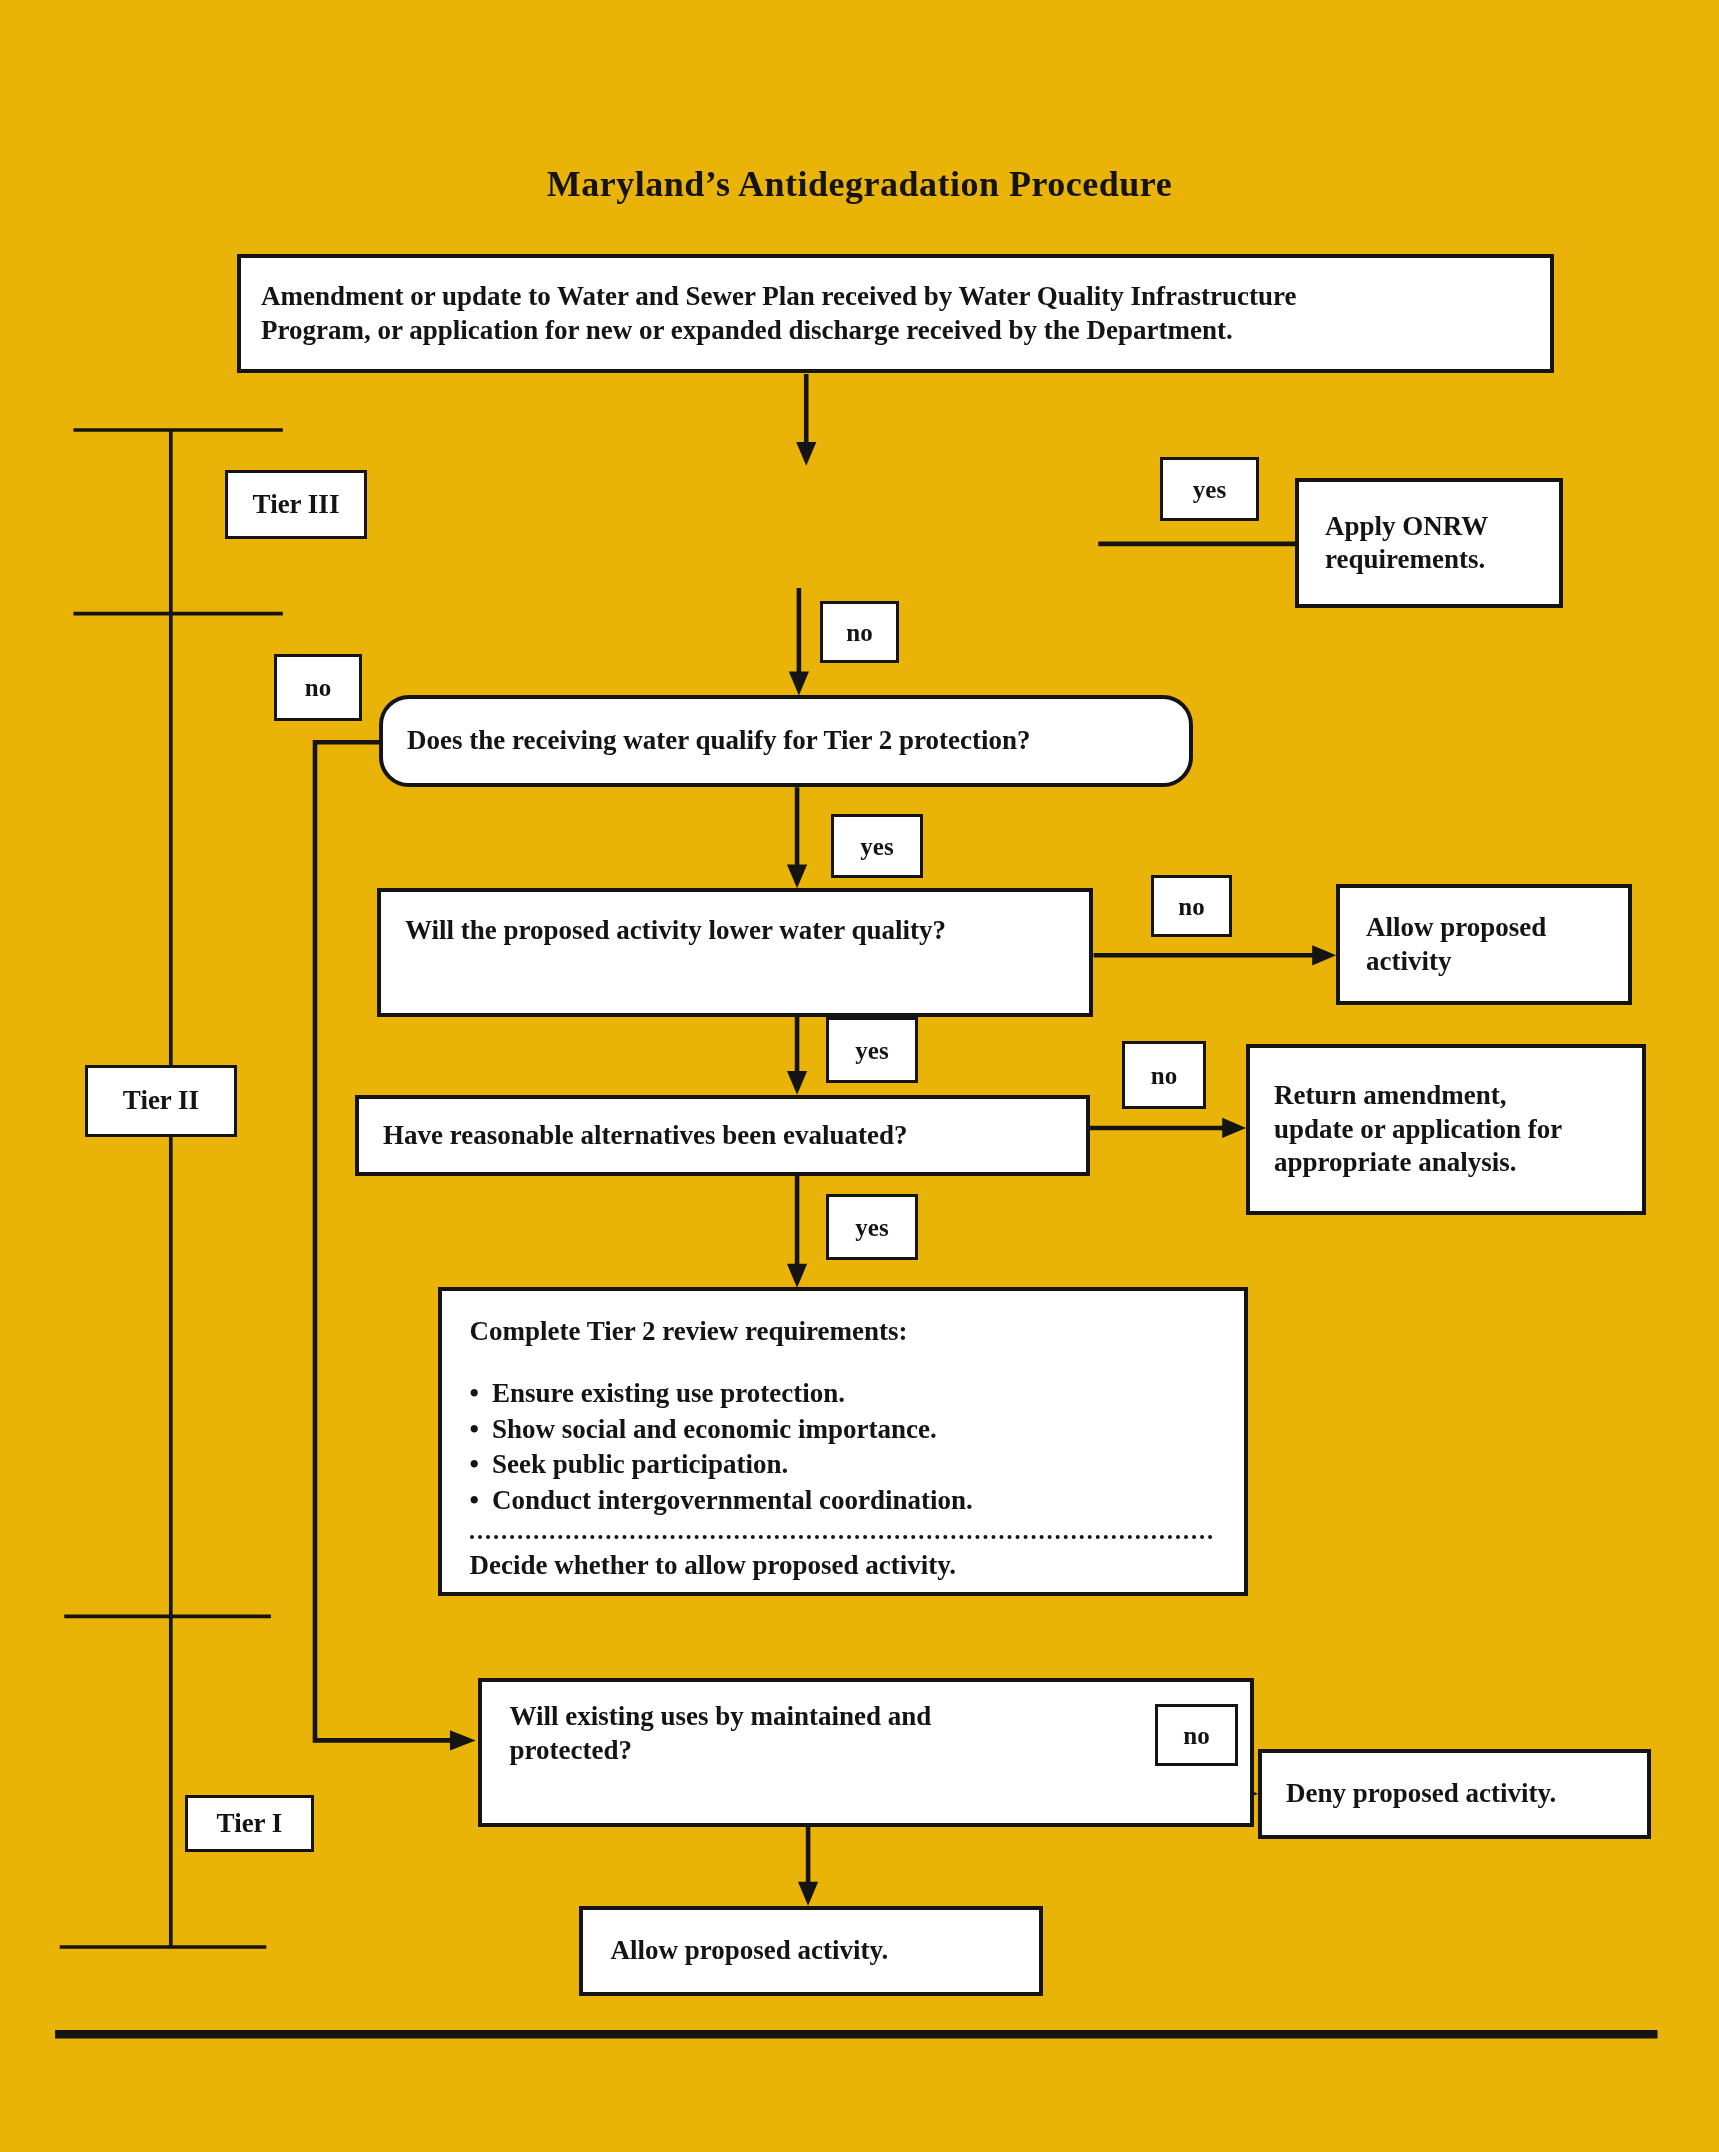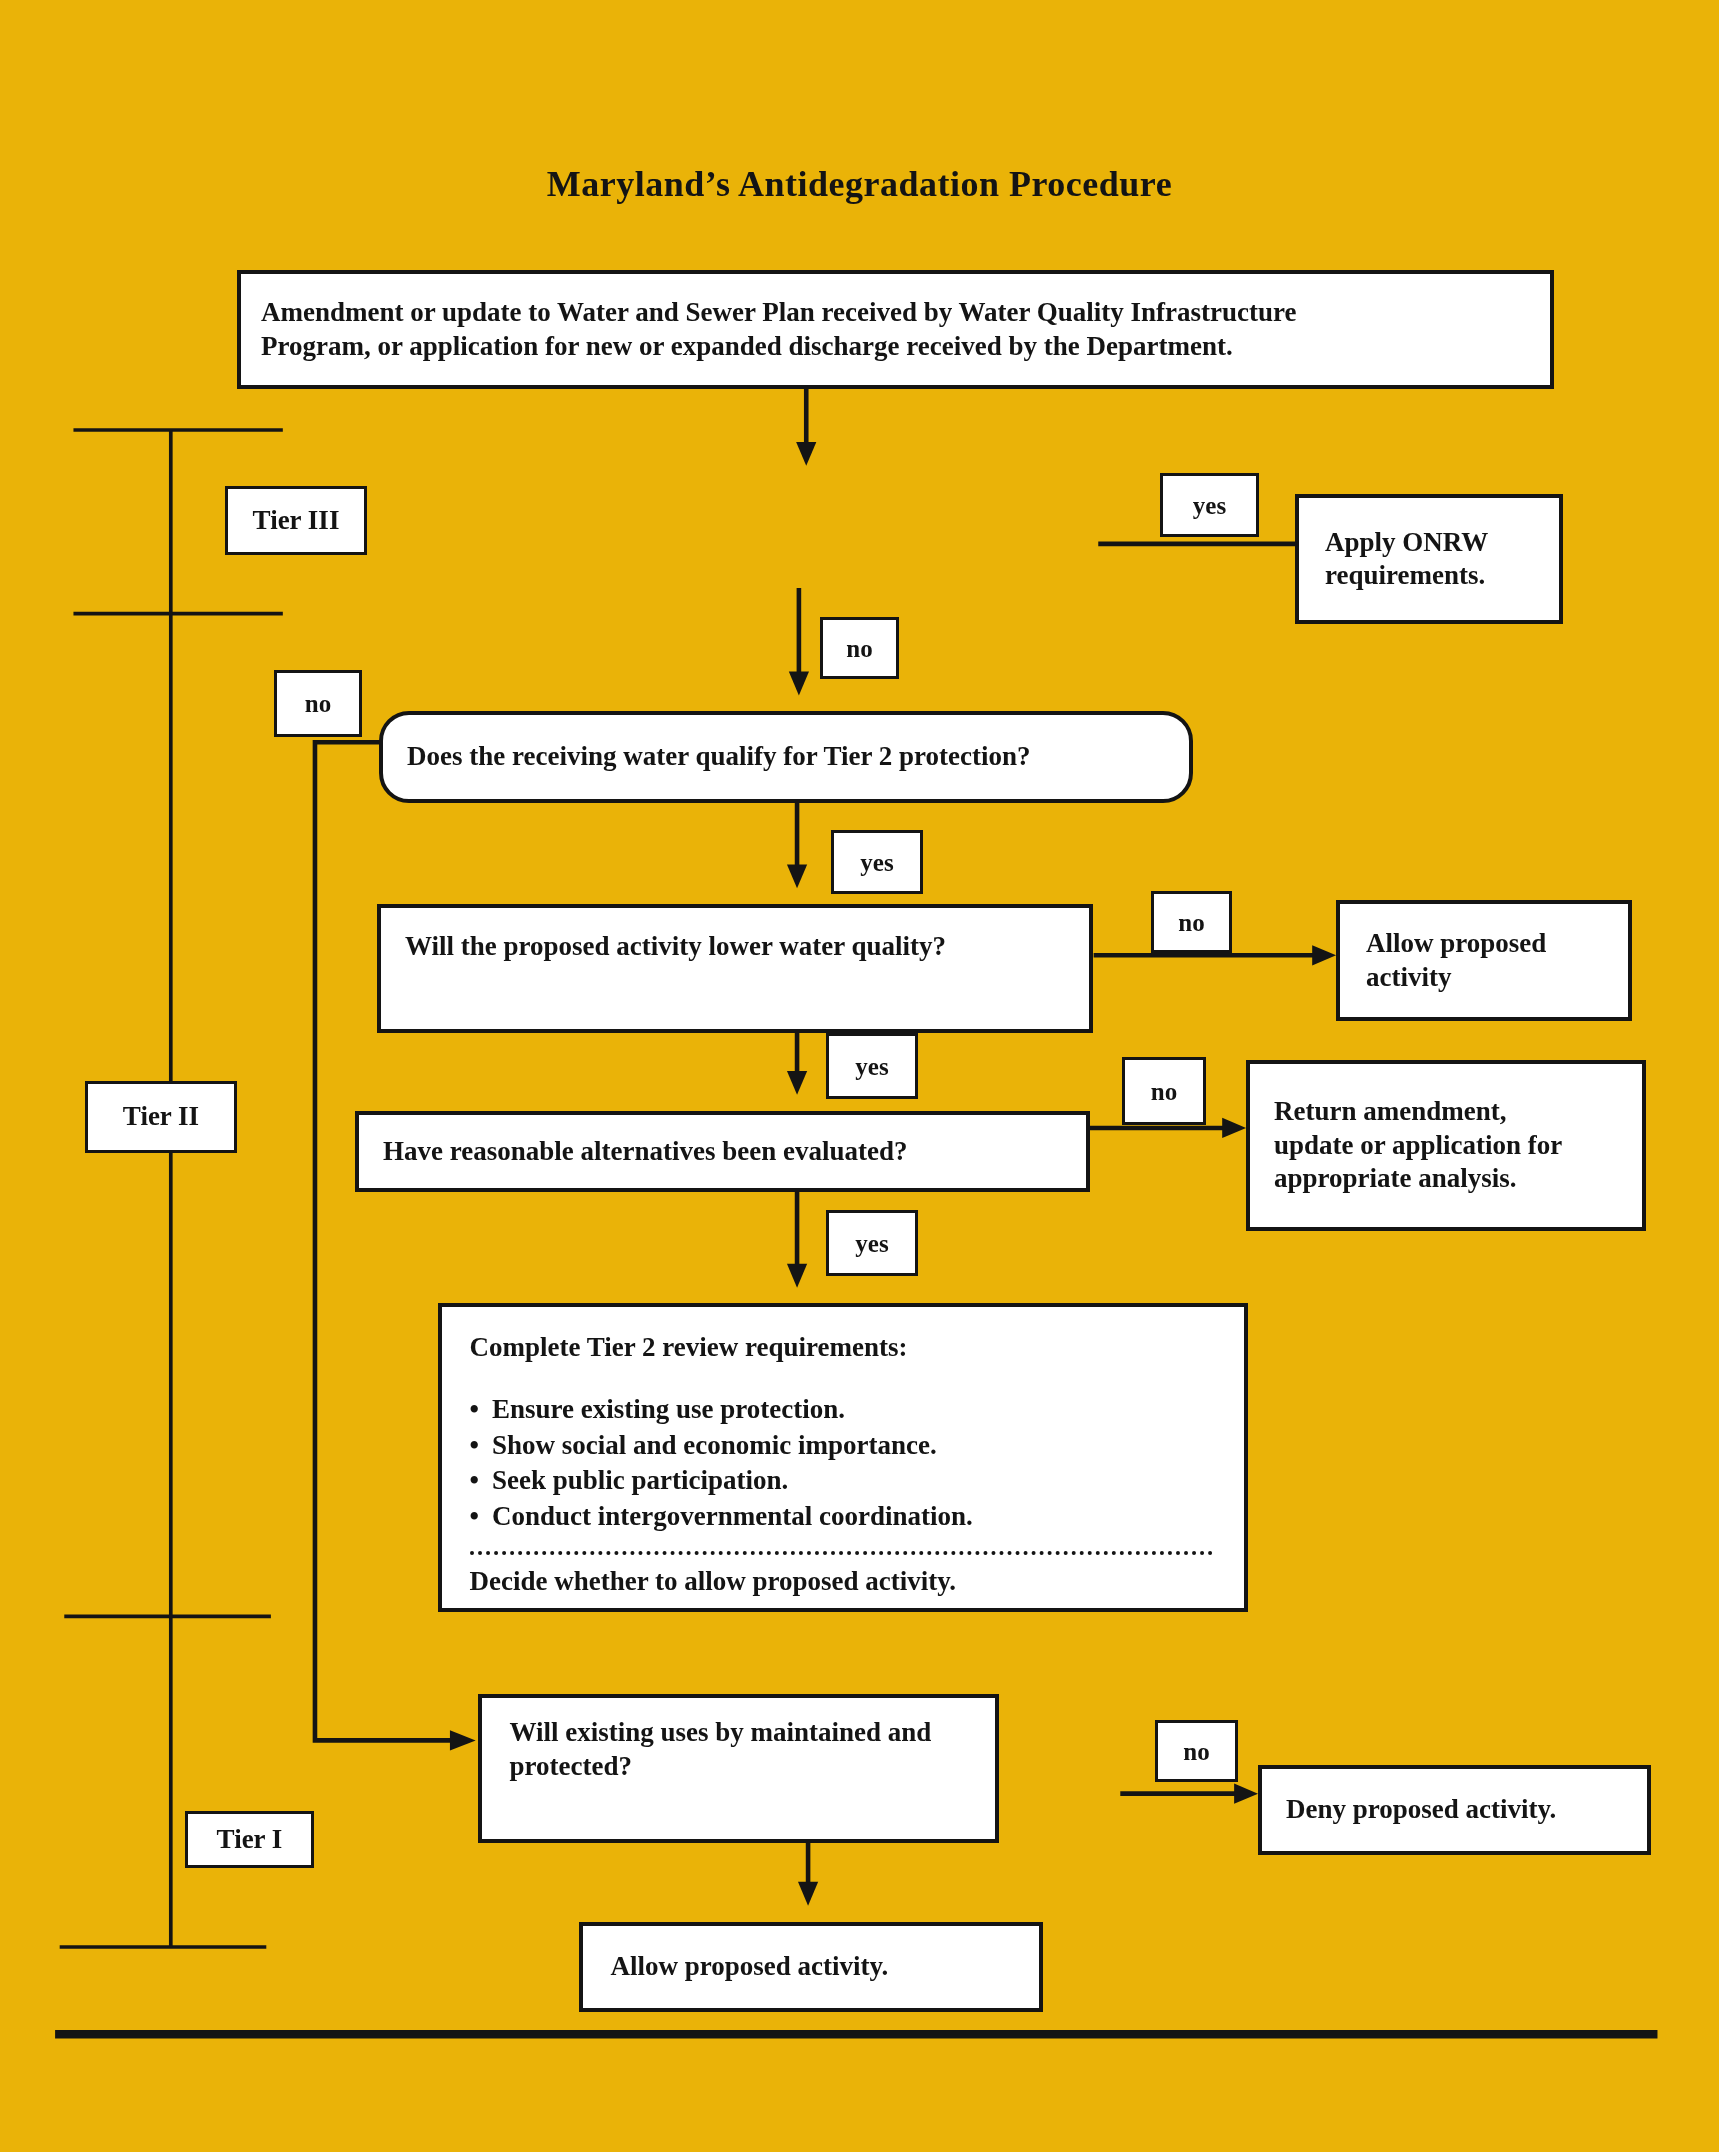--- a/index.html
+++ b/index.html
@@ -3,21 +3,21 @@
 <meta charset="utf-8">
 <style>
   html,body{margin:0;padding:0;background:#e8e8e4;}
   .canvas{position:relative;width:1719px;height:2153px;background:#eab308;overflow:hidden;
           font-family:"Liberation Serif", serif;color:#141414;}
   svg.layer{position:absolute;left:0;top:0;}
   .title{position:absolute;top:163px;left:0;right:0;text-align:center;
          font-size:36px;font-weight:bold;letter-spacing:0.5px;}
   .bx{position:absolute;border:4.6px solid #141414;background:#fff;box-sizing:border-box;
       font-weight:bold;font-size:27px;line-height:1.24;display:flex;flex-direction:column;
-      justify-content:center;margin-top:16px;}
+      justify-content:center;}
   .bx.thin{border-width:3.7px;}
   .tag{align-items:center;justify-content:center;font-size:25px;}
   .tierlabel{align-items:center;justify-content:center;font-size:27px;}
   .topalign{justify-content:flex-start;}
   .bullet-row{display:flex;gap:13px;margin:1.8px 0;}
   .bullet-dot{flex:0 0 auto;}
   .dash-sep{border-top:4.6px dotted #141414;margin:16.5px 7.3px 11px 0;}
   .rev-head{margin-bottom:29px;}
 </style>
 </head>
@@ -116,21 +116,21 @@
       <span>Seek public participation.</span>
     </div>
     <div class="bullet-row">
       <span class="bullet-dot">•</span>
       <span>Conduct intergovernmental coordination.</span>
     </div>
     <div class="dash-sep"></div>
     <div>Decide whether to allow proposed activity.</div>
   </div>
 
-  <div class="bx topalign" style="left:478px;top:1678px;width:521px;height:149px;padding:18.4px 37px 9.2px 27.5px;">
+  <div class="bx topalign" style="left:478px;top:1678px;width:776px;height:149px;padding:18.4px 37px 9.2px 27.5px;">
     <div>Will existing uses by maintained and</div>
     <div>protected?</div>
   </div>
   <div class="bx thin tag" style="left:1155px;top:1704px;width:83px;height:62px;">no</div>
   <div class="bx" style="left:1258px;top:1749px;width:393px;height:90px;padding:3.7px 13px 3.7px 24px;">Deny proposed activity.</div>
 
   <div class="bx" style="left:579px;top:1906px;width:464px;height:90px;padding:3.7px 13px 3.7px 27.5px;">Allow proposed activity.</div>
 
 </div>
 

